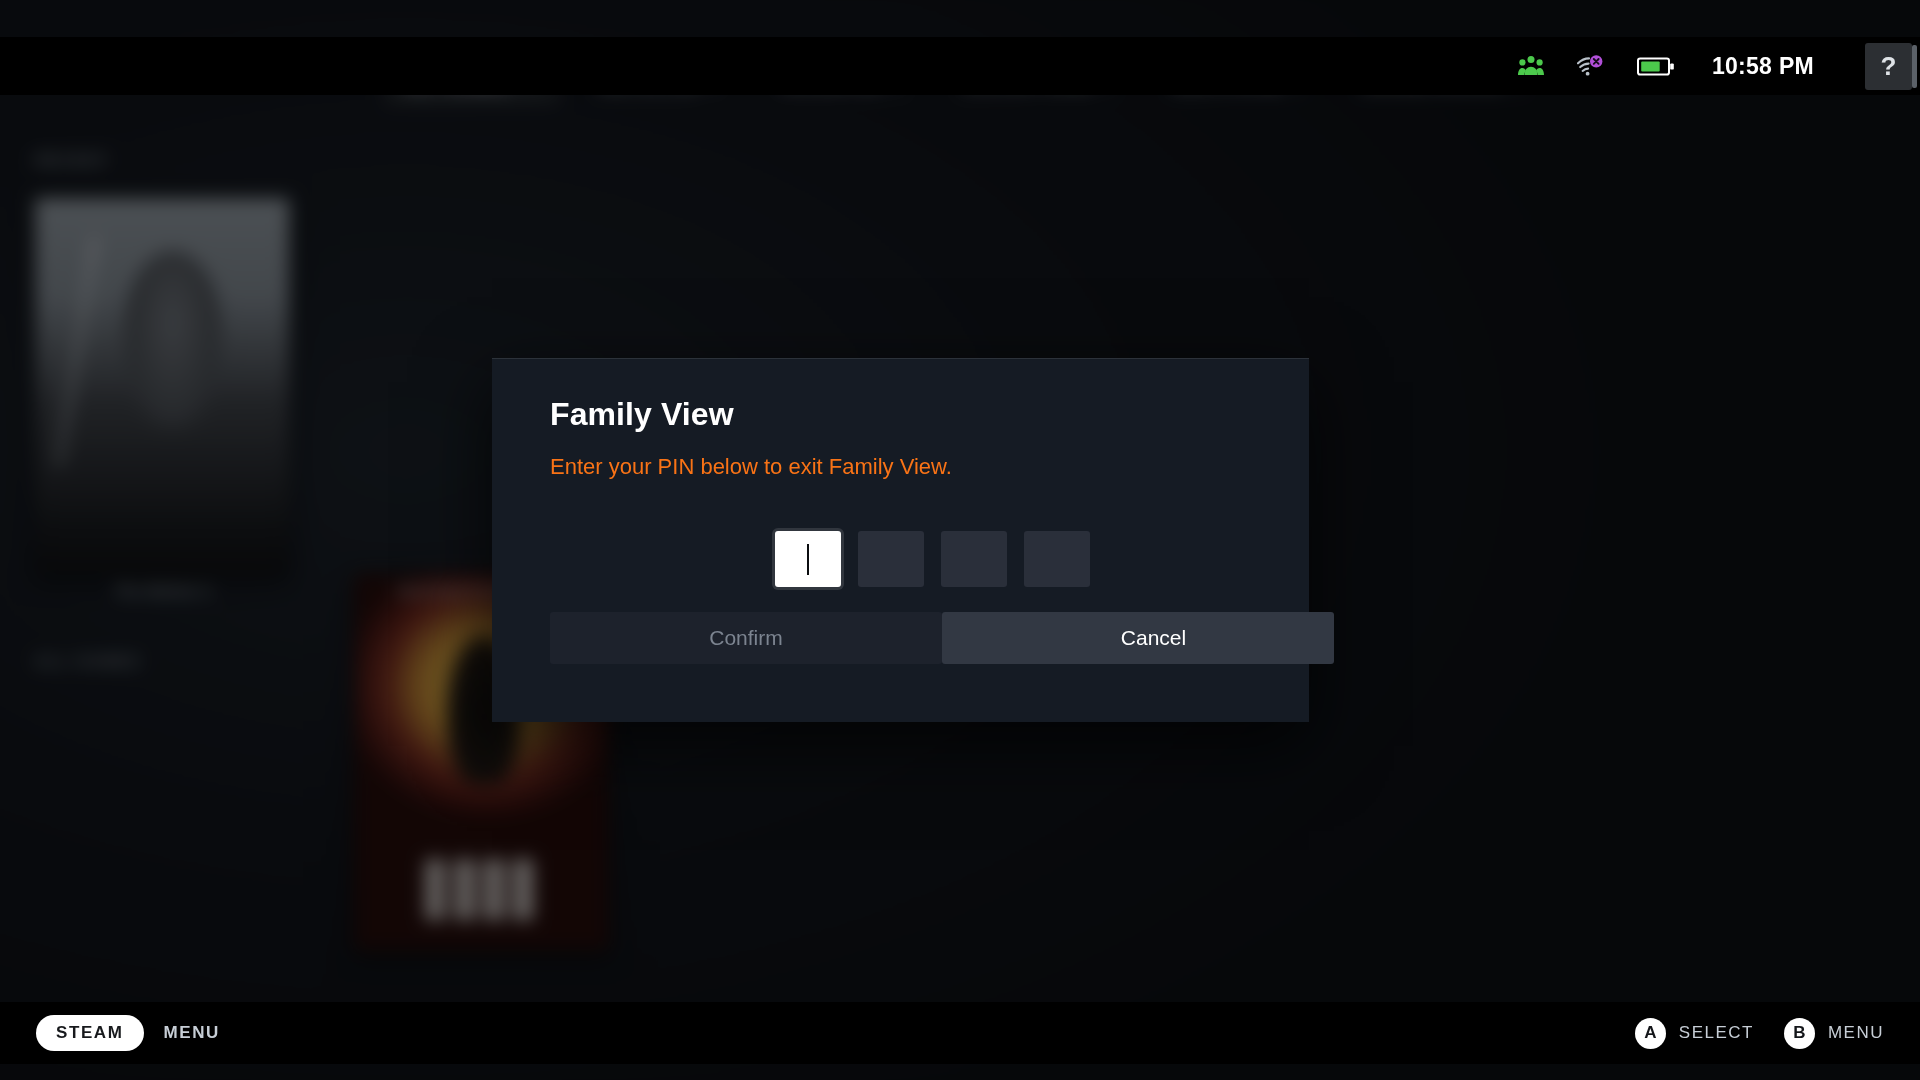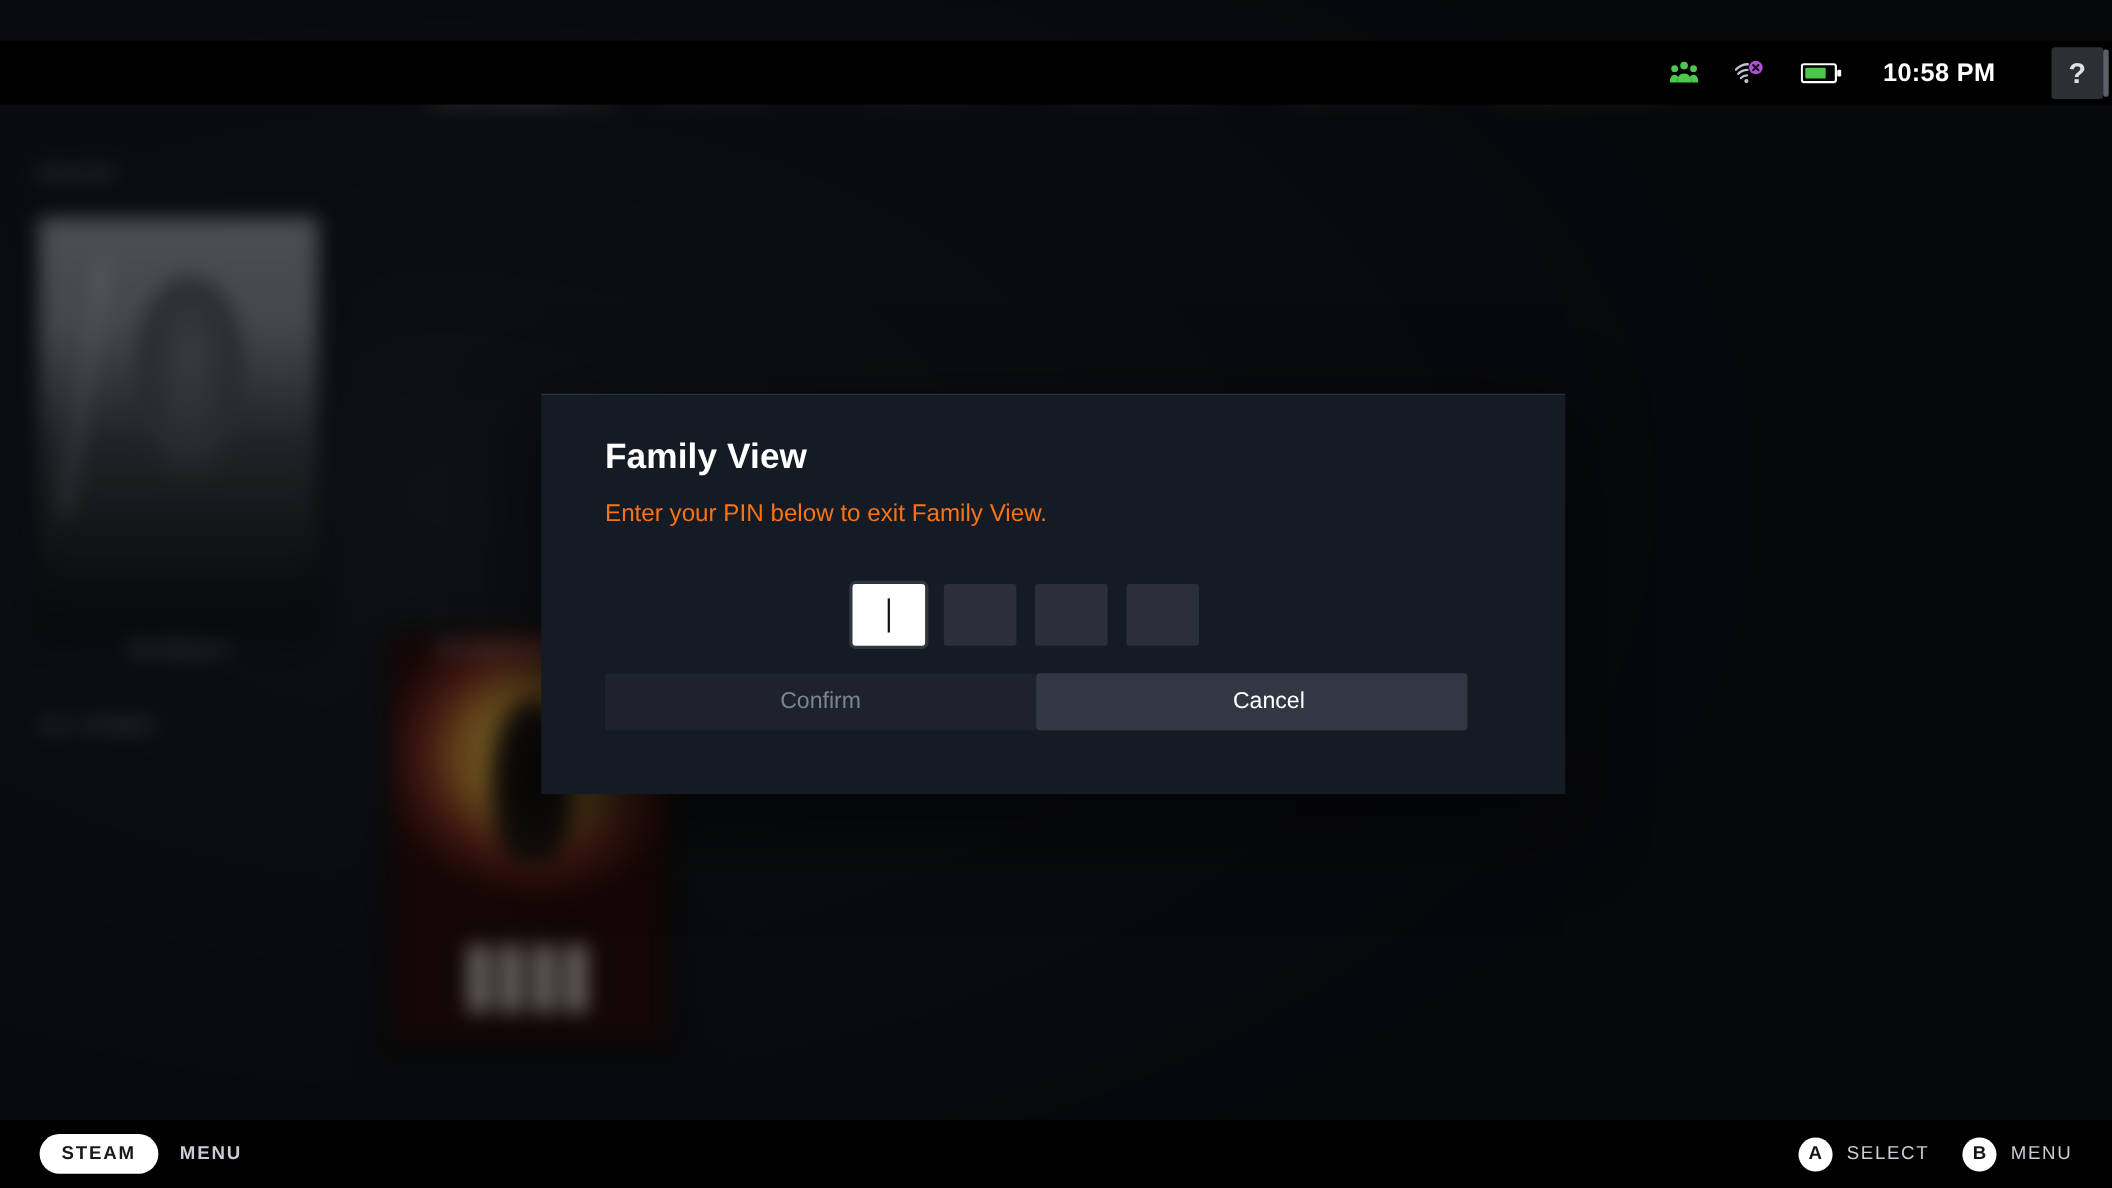--- a/index.html
+++ b/index.html
@@ -118,21 +118,21 @@
   }
   .help-btn::after {
     content:""; position:absolute; right:-5px; top:2px;
     width:5px; height:43px; background:#5b6168; border-radius:2px;
   }
 
   
   #dialog {
     position:absolute;
     left:492px; top:358px;
-    width:931px; height:364px;
+    width:817px; height:364px;
     background:#151b24;
     border-top:1px solid rgba(255,255,255,0.10);
     box-shadow:0 24px 70px rgba(0,0,0,0.72);
     z-index:60;
   }
   .dlg-title {
     position:absolute; left:58px; top:37px;
     font-size:32px; font-weight:700; color:#ffffff;
     letter-spacing:0.1px;
   }
@@ -163,21 +163,21 @@
   .btn {
     width:392px; height:52px; border-radius:3px;
     display:flex; align-items:center; justify-content:center;
     font-size:21px; font-weight:400;
   }
   .btn-disabled { background:#1d222c; color:#7c8490; }
   .btn-default  { background:#323843; color:#ffffff;padding-left:31px; }
 
   
   #bottombar {
-    position:absolute; left:0; right:0; bottom:0; height:62px;
+    position:absolute; left:0; right:0; bottom:16px; height:62px;
     background:#000;
     display:flex; align-items:center; justify-content:space-between;
     padding:0 36px;
     z-index:40;
   }
   .bb-left, .bb-right { display:flex; align-items:center; }
   .bb-right { gap:30px; }
   .steam-pill {
     background:#ffffff; color:#17191c;
     font-size:17px; font-weight:700; letter-spacing:1.6px;

